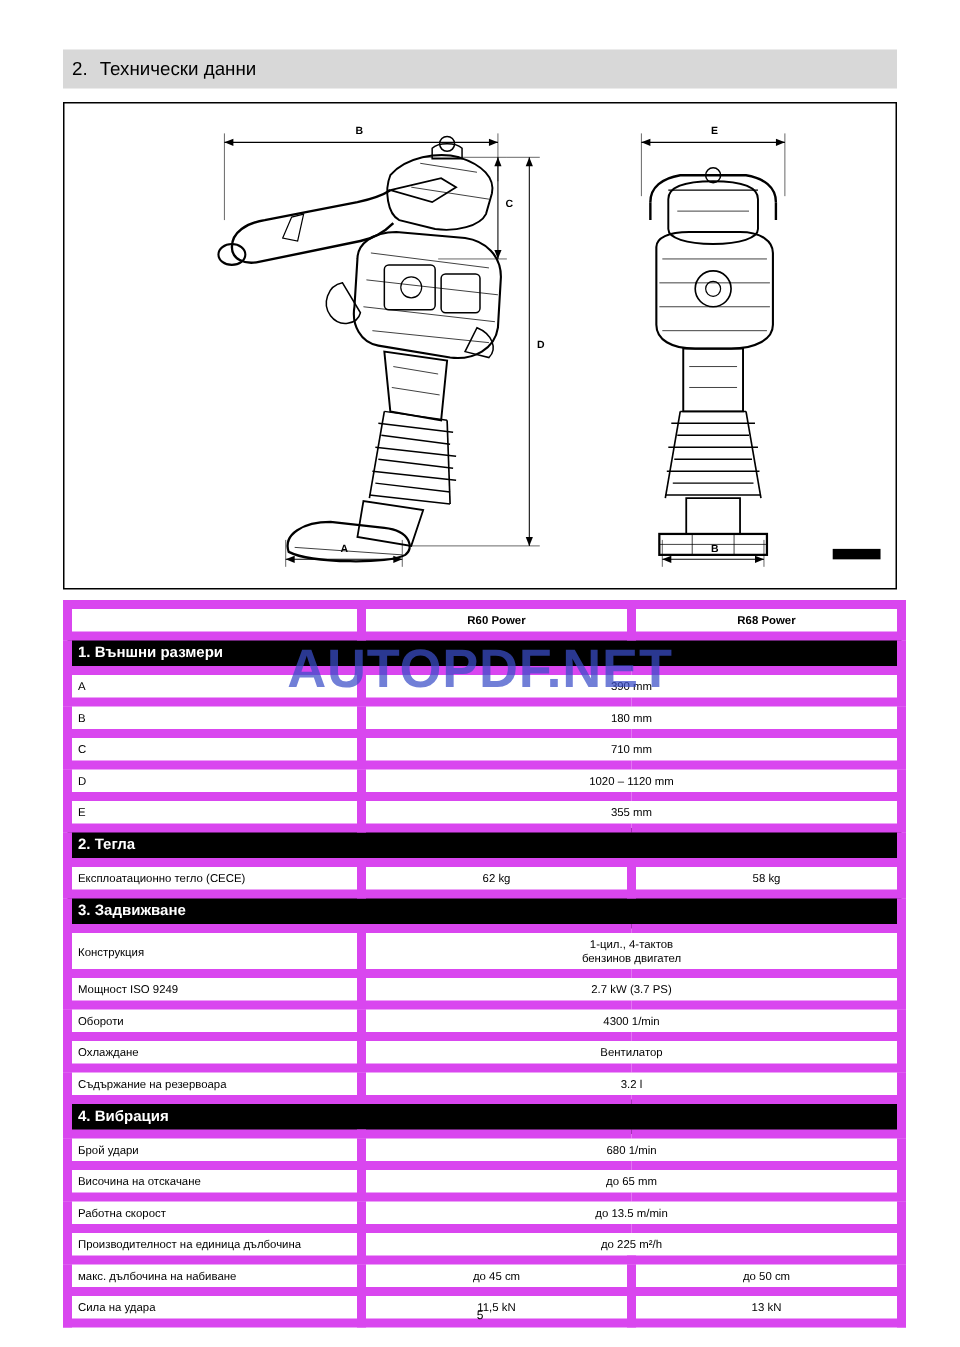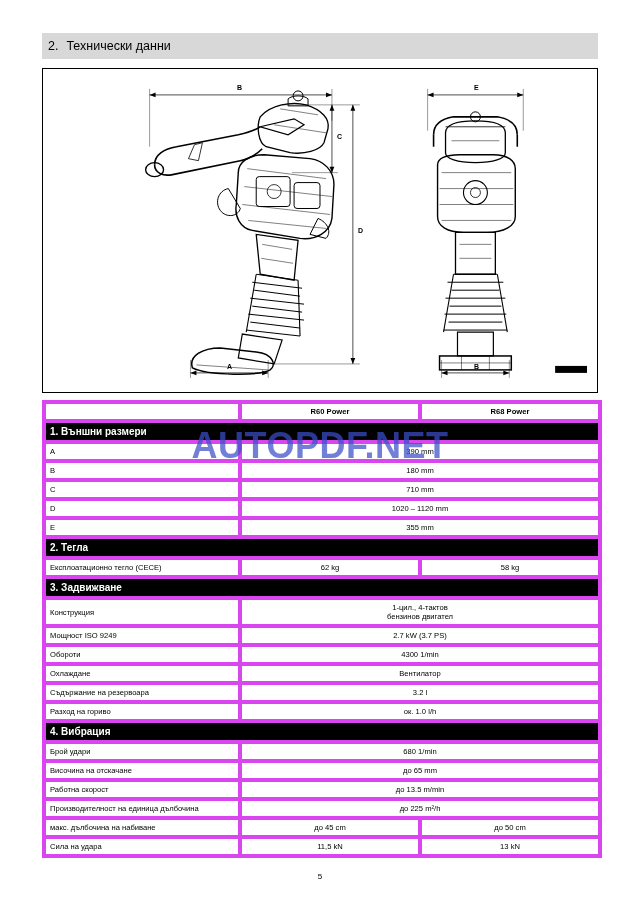--- a/index.html
+++ b/index.html
@@ -73,21 +73,21 @@
   .spec-table {
     position: absolute;
     left: 42px;
     top: 400px;
     width: 556px;
     border-collapse: collapse;
     table-layout: fixed;
     font-size: 7.6px;
   }
   .spec-table td {
-    border: 4px solid #d946ef;
+    border: 6px solid #d946ef;
     padding: 3px 4px;
     height: 13px;
     vertical-align: middle;
     box-sizing: border-box;
   }
   .col-label { width: 196px; }
   .col-a { width: 180px; }
   .col-b { width: 180px; }
 
   .hdr td {
@@ -344,24 +344,20 @@
           <td class="ctr" colspan="2">4300 1/min</td>
         </tr>
         <tr>
           <td>Охлаждане</td>
           <td class="ctr" colspan="2">Вентилатор</td>
         </tr>
         <tr>
           <td>Съдържание на резервоара</td>
           <td class="ctr" colspan="2">3.2 l</td>
         </tr>
-        <tr>
-          <td>Разход на гориво</td>
-          <td class="ctr" colspan="2">ок. 1.0 l/h</td>
-        </tr>
         <tr class="group">
           <td colspan="3">4. Вибрация</td>
         </tr>
         <tr>
           <td>Брой удари</td>
           <td class="ctr" colspan="2">680 1/min</td>
         </tr>
         <tr>
           <td>Височина на отскачане</td>
           <td class="ctr" colspan="2">до 65 mm</td>

